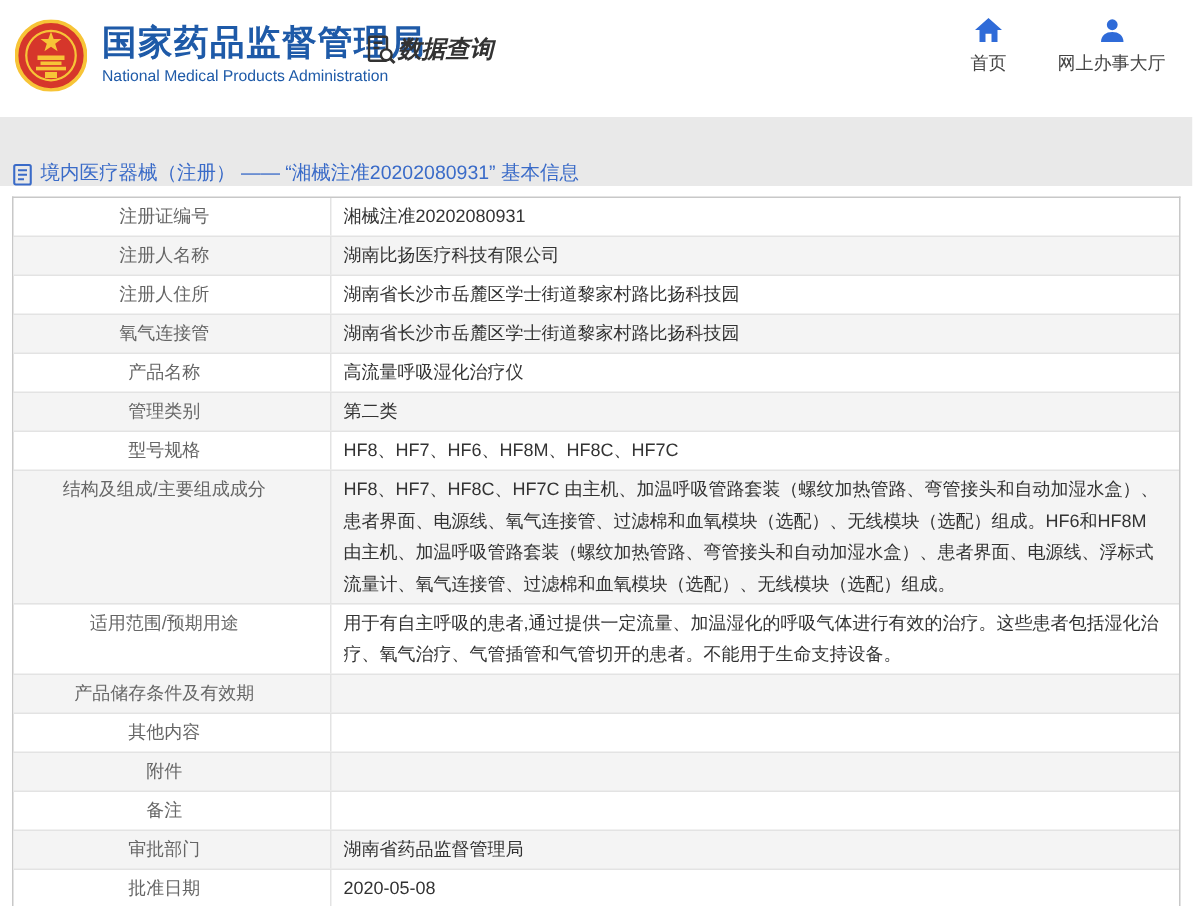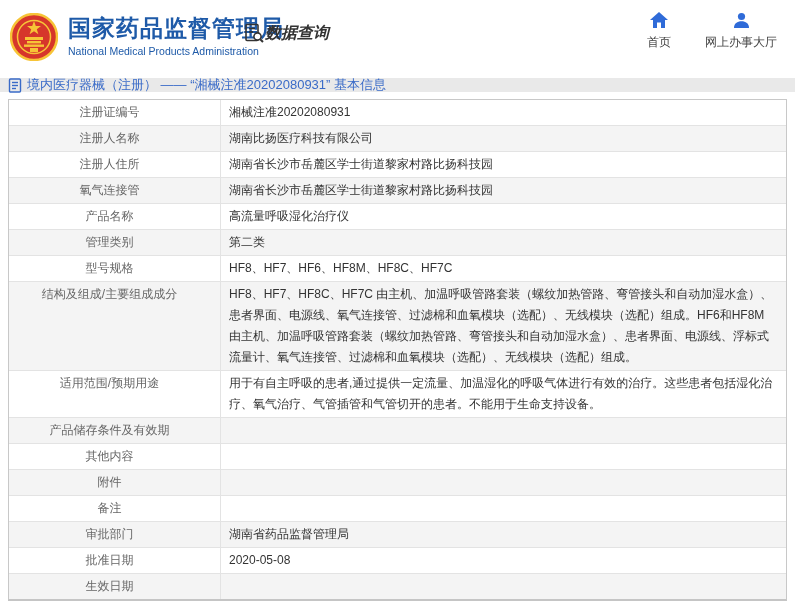--- a/index.html
+++ b/index.html
@@ -16,21 +16,21 @@
   .brand { position:absolute; left:68px; top:14px; }
   .brand-title { font-size:23px; font-weight:bold; color:#1e5aa8; letter-spacing:1px; line-height:28px; }
   .brand-sub { font-size:10.5px; color:#1e5aa8; margin-top:3px; }
   .dataquery { position:absolute; left:243px; top:22px; display:flex; align-items:center; gap:0; cursor:pointer;font-style:italic; }
   .dataquery-label { font-size:16px; font-weight:bold; color:#333; }
   .nav { position:absolute; right:18px; top:12px; display:flex; gap:34px; }
   .nav-item { display:flex; flex-direction:column; align-items:center; gap:5px; cursor:pointer; }
   .nav-item .label { font-size:12px; color:#444; white-space:nowrap;font-family:Liberation Serif, serif; }
 
   
-  .crumbbar { height:14px; background:#e9e9e9; display:flex; align-items:center; padding-left:8px; }
+  .crumbbar { height:46px; background:#e9e9e9; display:flex; align-items:flex-end; padding-left:8px; }
   .crumbbar .crumb-text { font-size:13px; color:#3a6bc8; margin-left:5px; }
 
   
   .table-wrap { margin:7px 8px 0 8px; border:1px solid #c8c8c8; border-bottom:2px solid #c5c5c5; background:#fff; }
   .t-row { display:flex; border-bottom:1px solid #e3e3e3; min-height:21px; }
   .t-row:last-child { border-bottom:none; }
   .t-row:nth-child(even) { background:#f4f4f4; }
   .t-label {
     width:212px; flex:0 0 212px; text-align:right;
     padding:2px 14px 2px 4px; color:#666; font-size:12px; line-height:21px;

